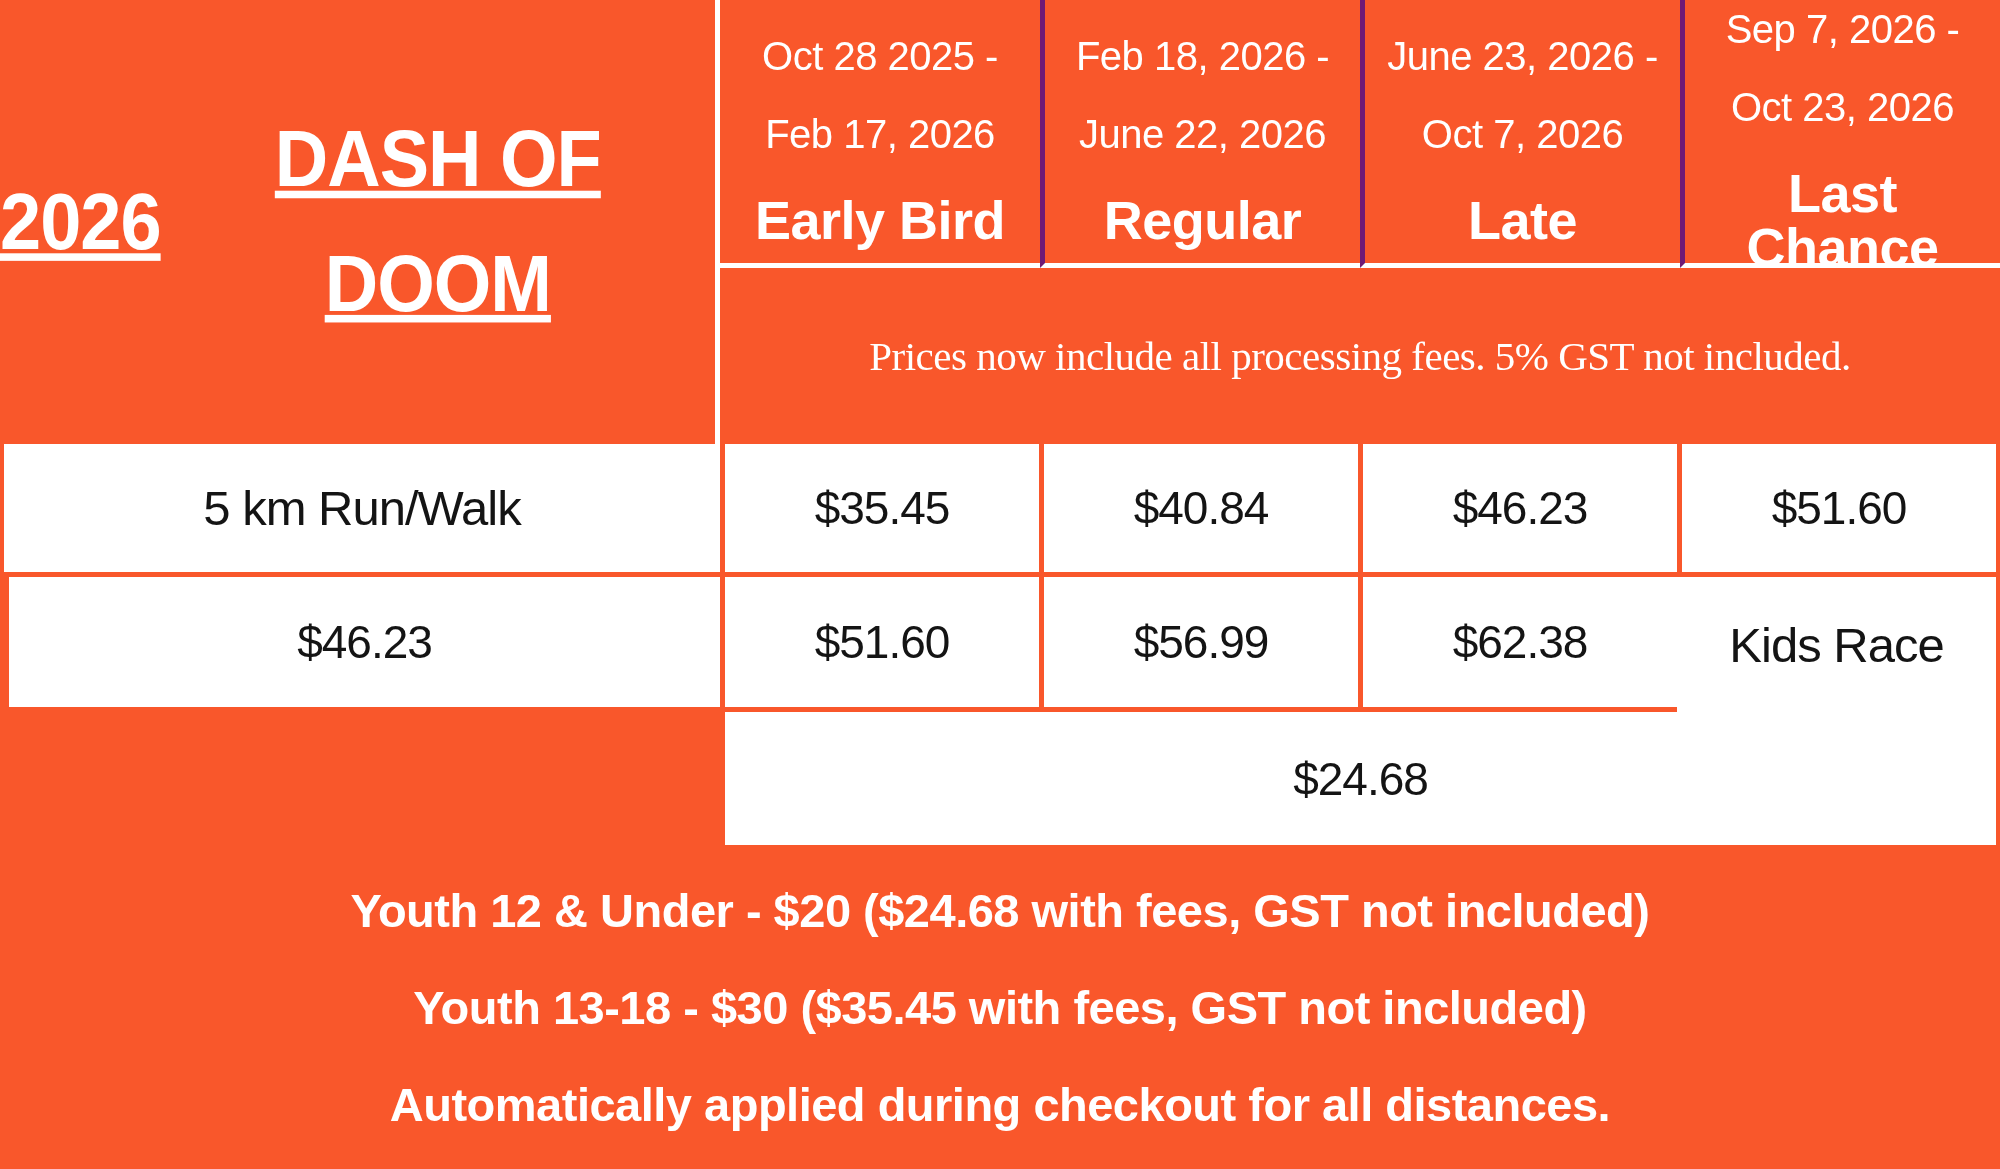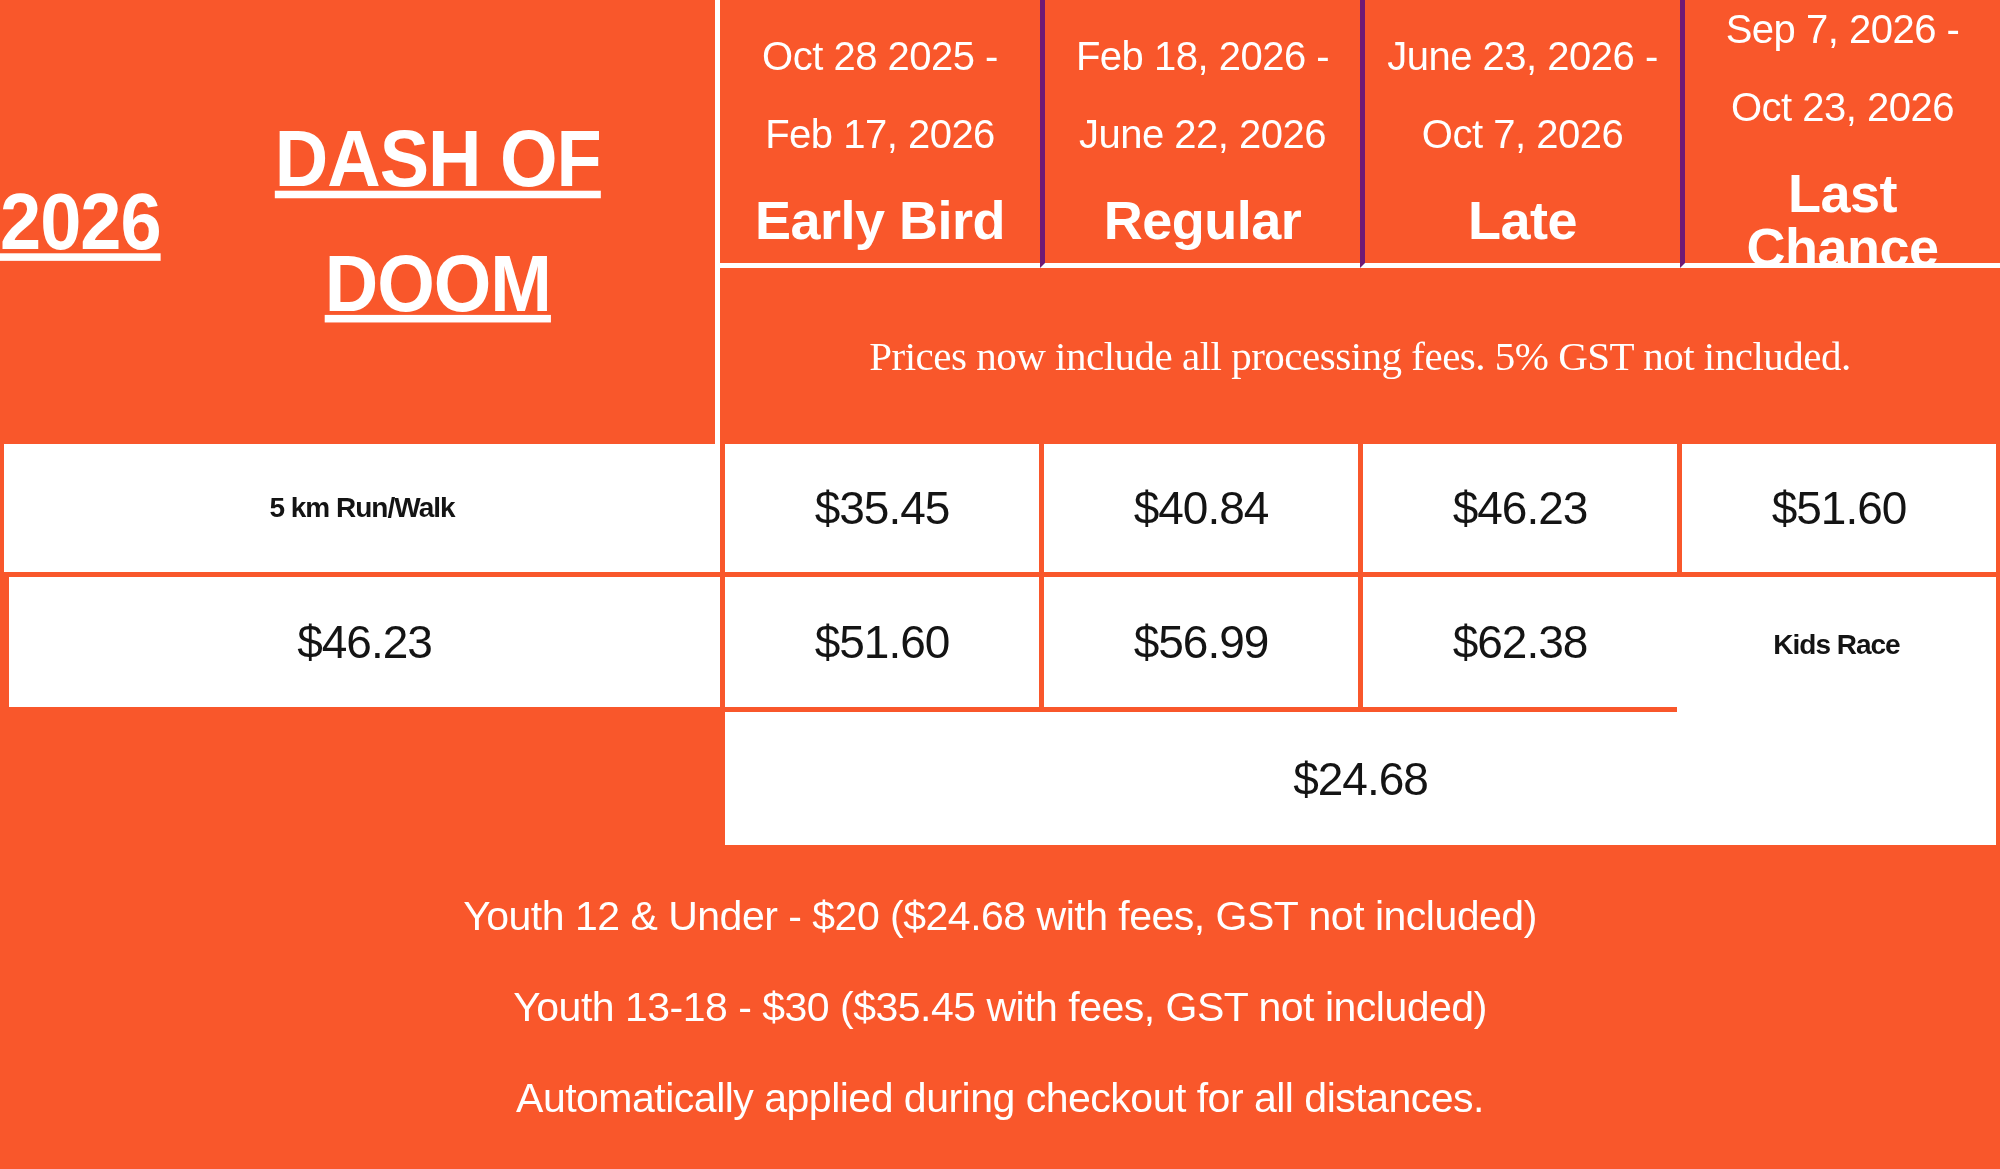--- a/index.html
+++ b/index.html
@@ -91,22 +91,22 @@
     background: #fff;
     color: #141414;
     display: flex;
     align-items: center;
     justify-content: center;
     text-align: center;
   }
   .cell-white.bl { border-left: 5px solid #F9572B; }
   .cell-white.bb { border-bottom: 5px solid #F9572B; }
   .race-label {
-    font-size: 28px;
-    font-weight: 700;
+    font-size: 49px;
+    font-weight: 400;
     letter-spacing: -1px;
   }
   .price-value {
     font-size: 46px;
     font-weight: 400;
     letter-spacing: -1px;
   }
   .kids-price-cell { grid-column: 2 / 6; }
 
   
@@ -114,22 +114,22 @@
     width: 2000px;
     height: 324px;
     display: flex;
     flex-direction: column;
     align-items: center;
     justify-content: center;
     row-gap: 50px;
     text-align: center;
   }
   .footer-line {
-    font-size: 41px;
-    font-weight: 400;
+    font-size: 47px;
+    font-weight: 700;
     letter-spacing: -0.5px;
     line-height: 1.0;
   }
 </style>
 </head>
 <body>
 
 <div class="poster">
 
   <div class="header-grid">

